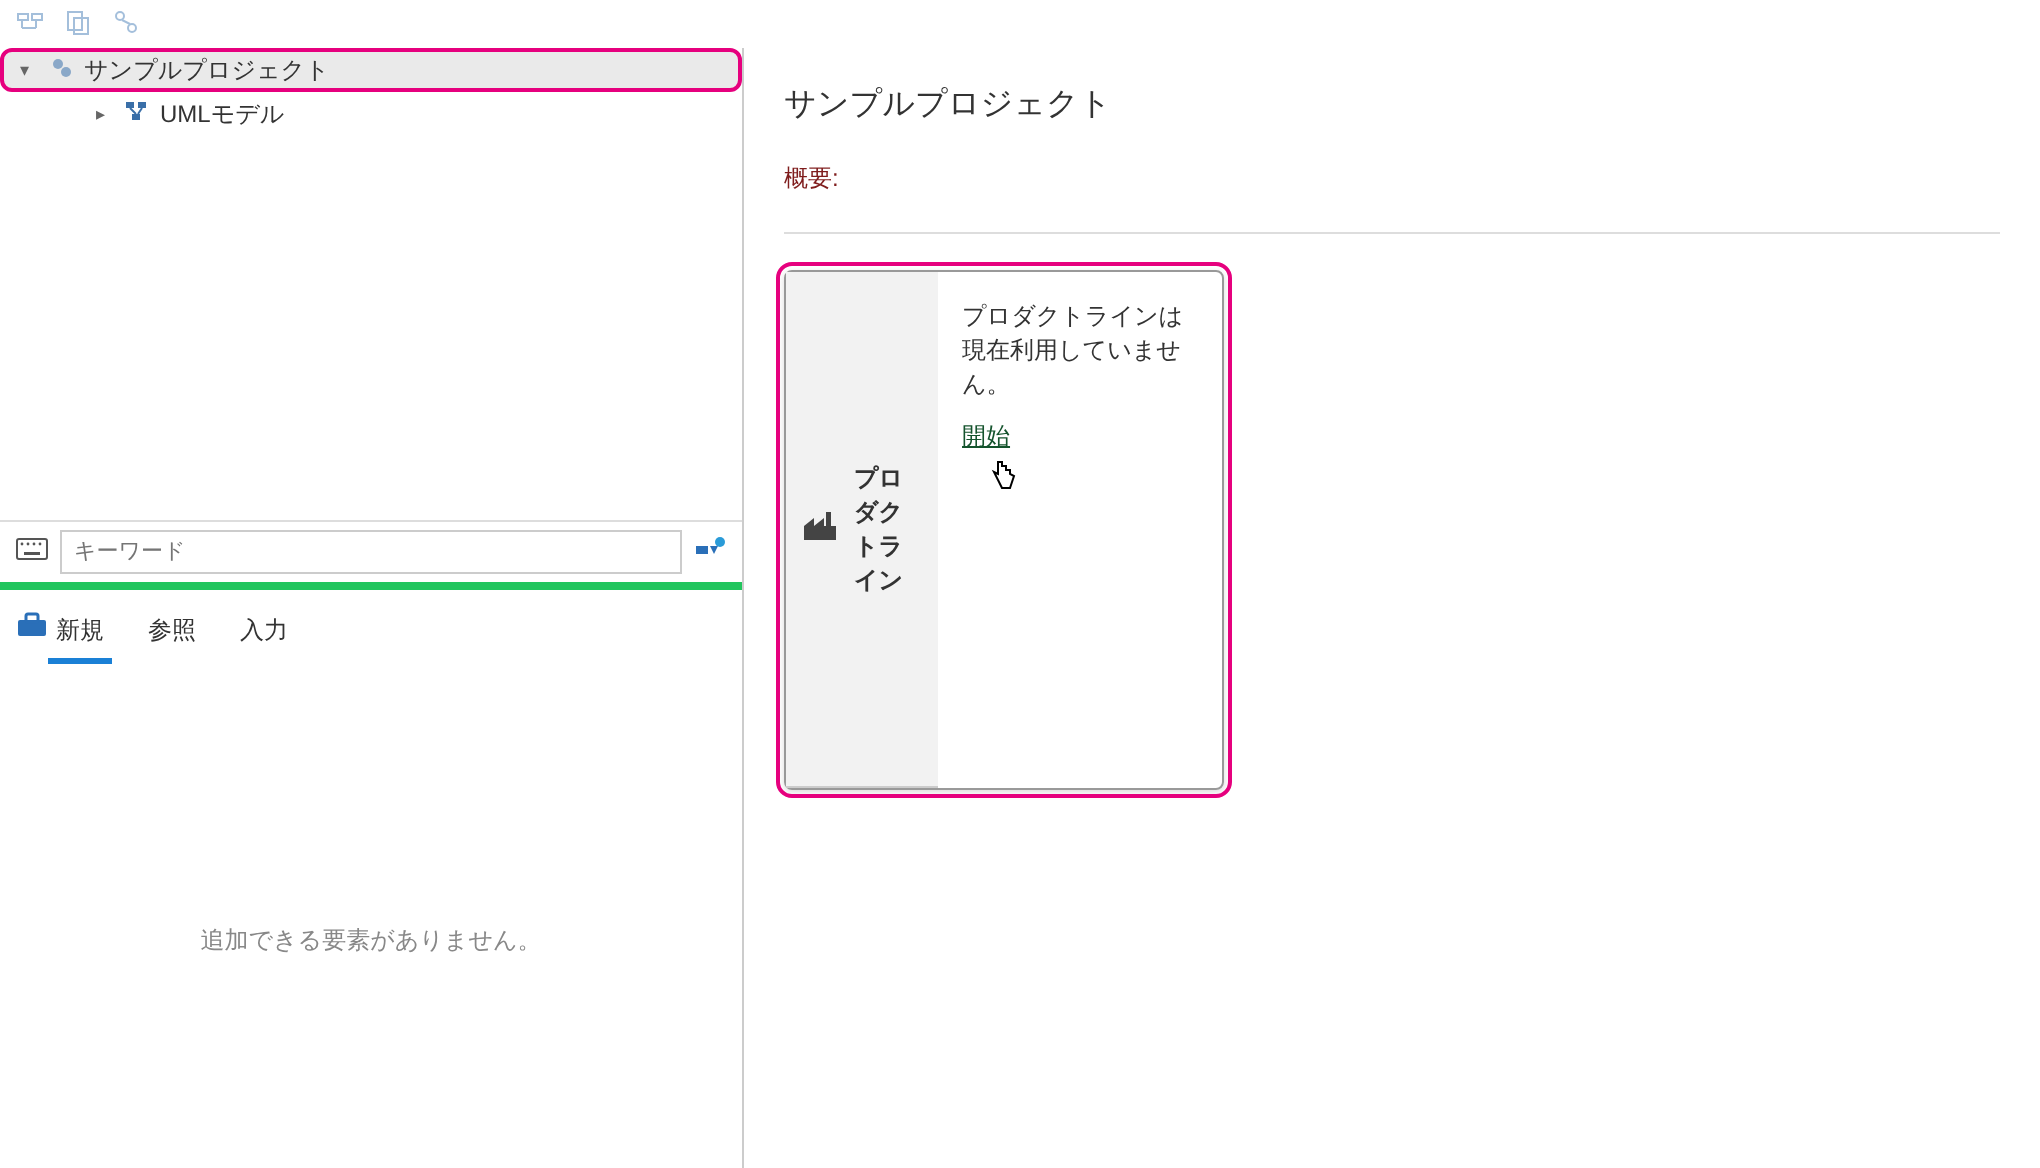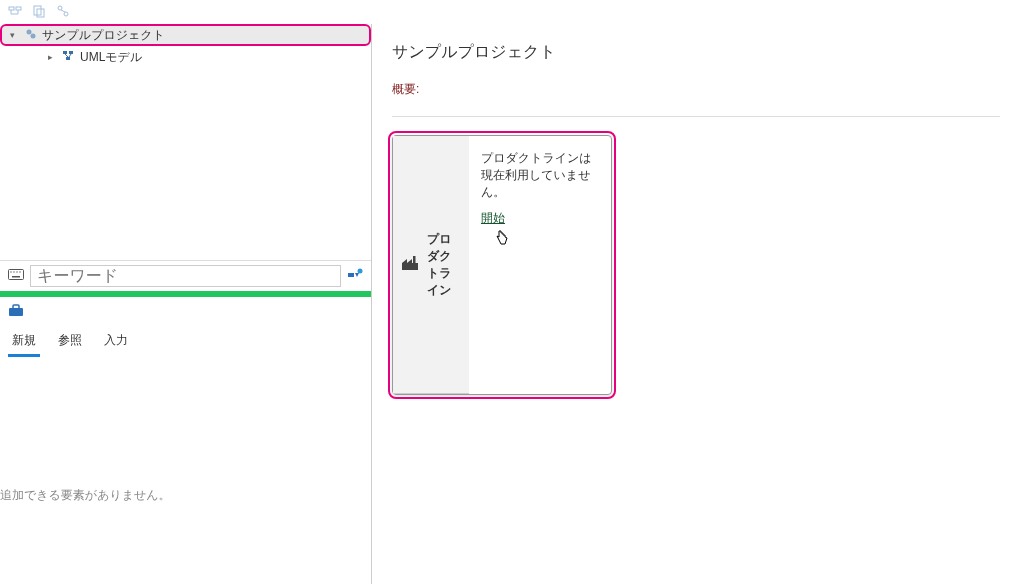--- a/index.html
+++ b/index.html
@@ -66,27 +66,26 @@
       align-items: center;
       padding: 4px 8px;
       border-top: 1px solid #ddd;
       gap: 6px;
     }
     .search-bar input {
       flex: 1;
       border: 1px solid #ccc;
       height: 22px;
       padding: 0 6px;
-      font-size: 16px;
+      font-size: 11px;
     }
     .tabs-mini {
-      border-top: 6px solid #22c55e;
+      border-top: 4px solid #22c55e;
       padding: 6px 8px 0 8px;
       display: flex;
-      flex-direction: column;
     }
     .mini-icon-row {
       display: flex;
       align-items: center;
       gap: 4px;
       margin-bottom: 6px;
     }
     .tab-row {
       display: flex;
       gap: 14px;
@@ -101,21 +100,21 @@
     .tab-item.active::after {
       content: "";
       position: absolute;
       left: 0; right: 0; bottom: 0;
       height: 3px;
       background: #1a80d6;
     }
     .empty-msg {
       flex: 1;
       display: flex;
-      justify-content: flex-start;
+      justify-content: center;
       padding-top: 130px;
       color: #888;
       font-size: 12px;
     }
     .right-panel {
       flex: 1;
       padding: 18px 20px;
       display: flex;
       flex-direction: column;
       gap: 18px;

